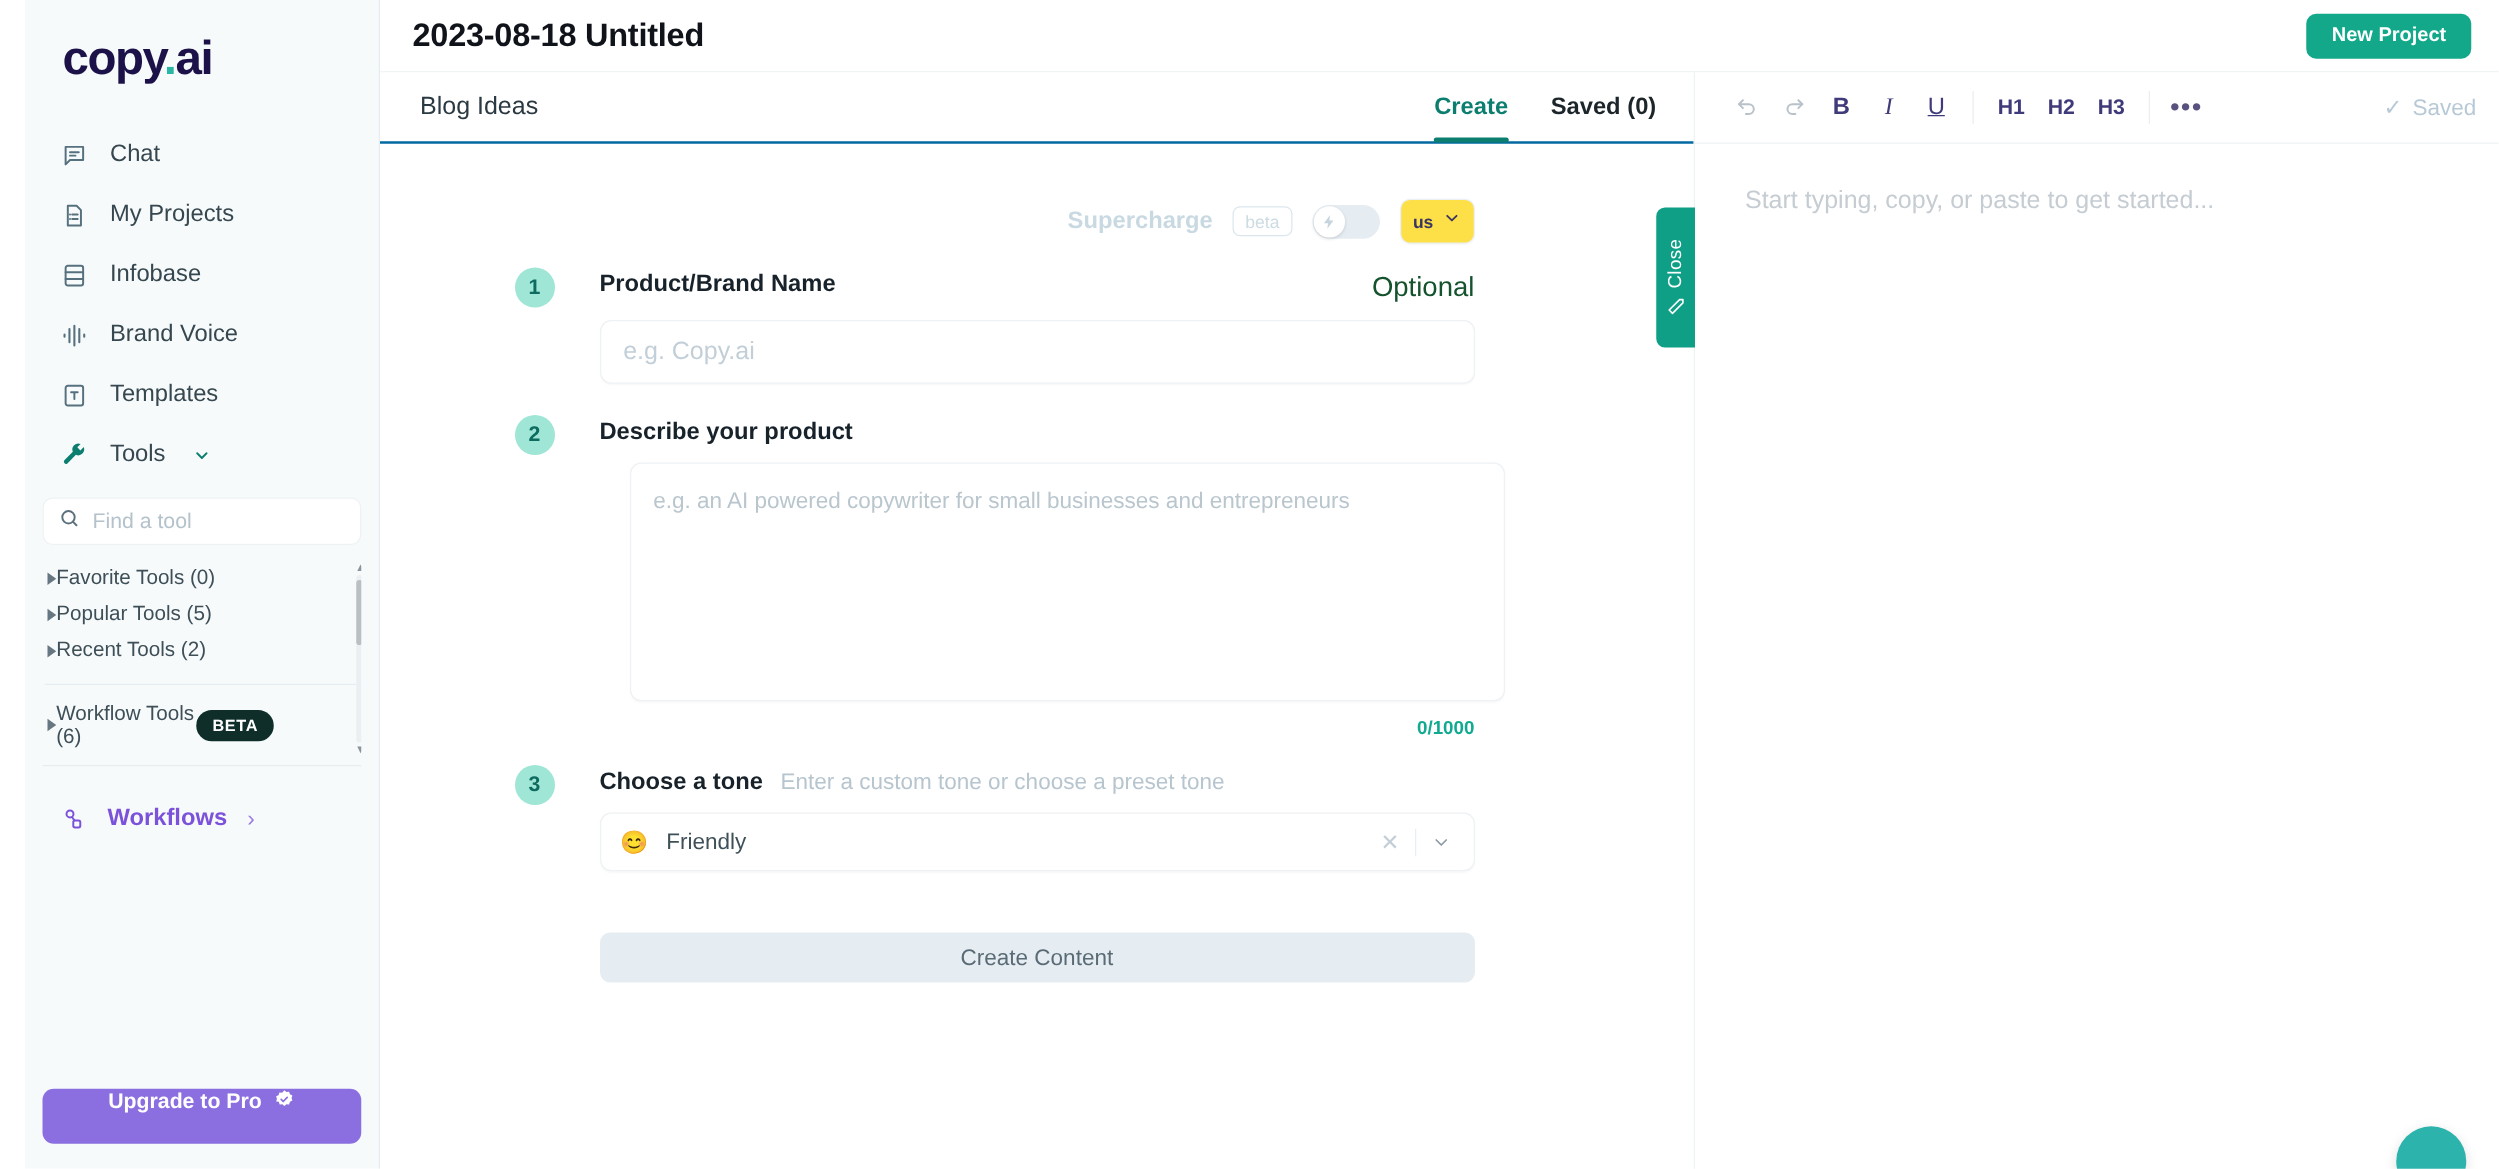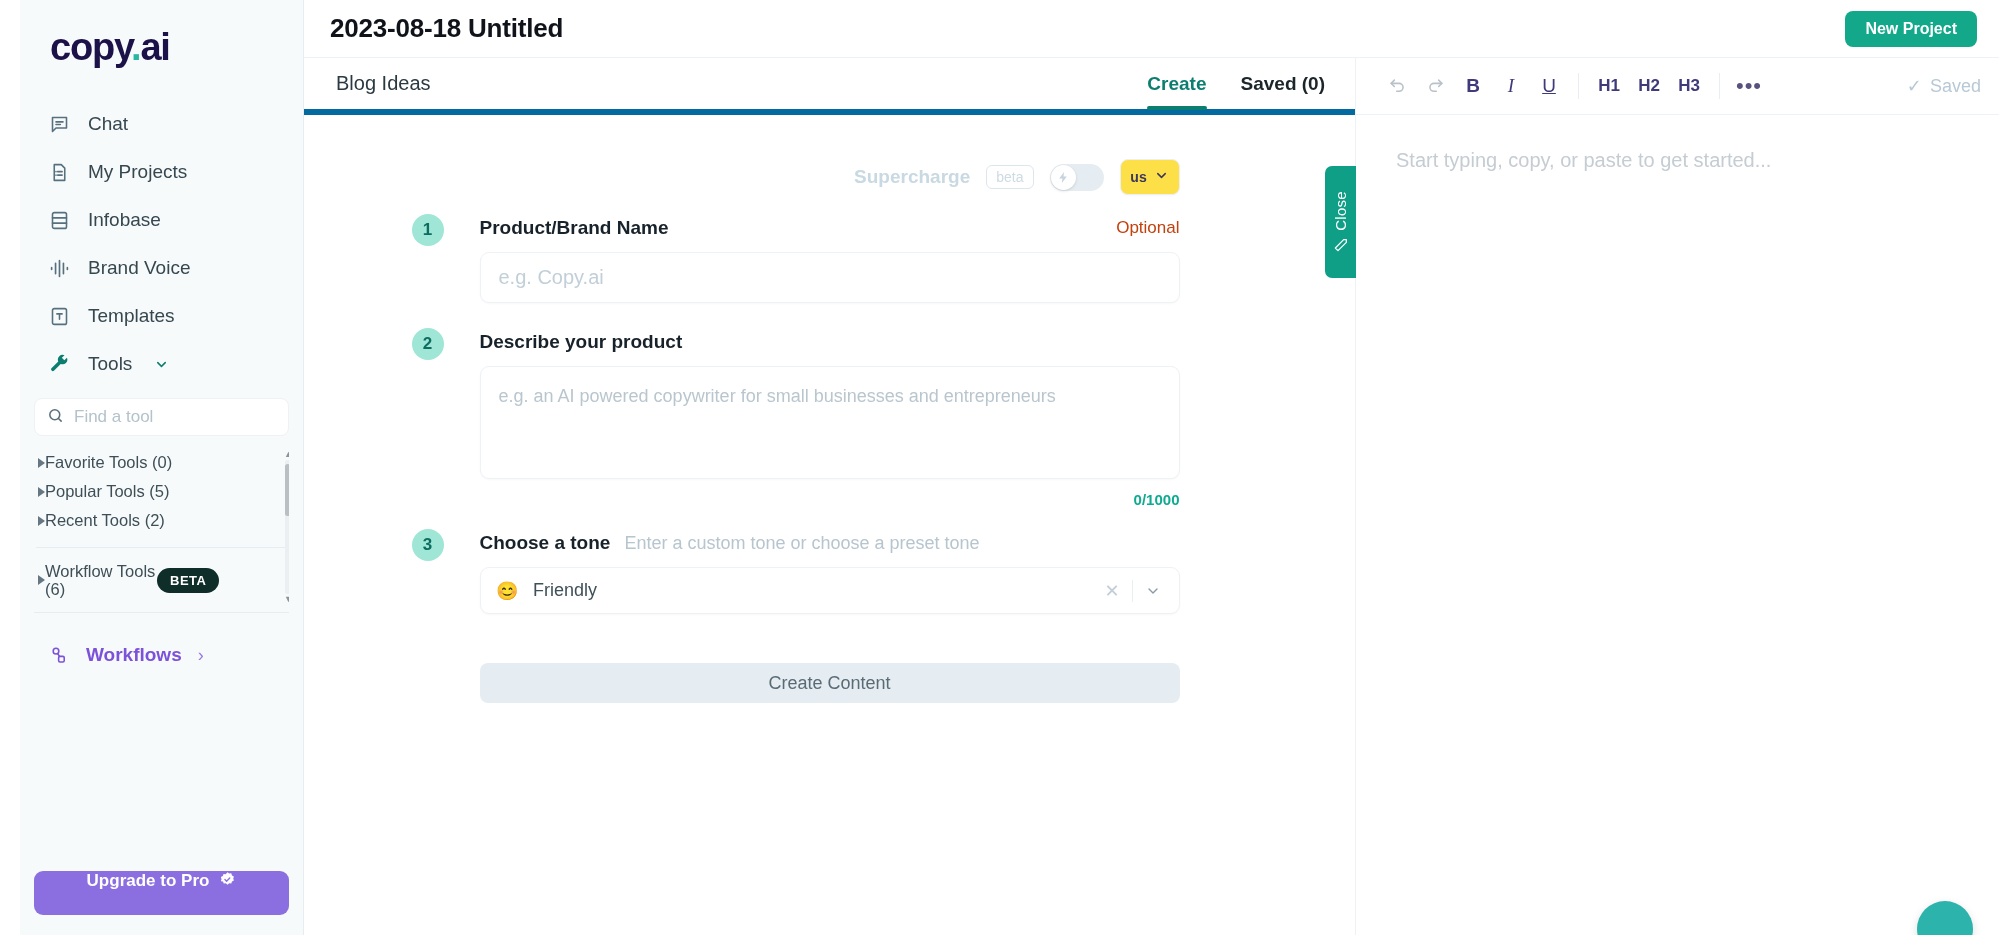--- a/index.html
+++ b/index.html
@@ -105,21 +105,21 @@
     font-size: 16px; font-weight: 600; cursor: pointer;
     font-family: "Liberation Sans", sans-serif;
   }
 
   .body-row { flex: 1; display: flex; min-height: 0; position: relative; }
 
   
   .left-pane { width: 1051px; flex: 0 0 1051px; display: flex; flex-direction: column; background: #fff; }
   .lp-head {
     height: 57px; flex: 0 0 57px; display: flex; align-items: center;
-    padding: 0 30px 0 32px; border-bottom: 6px solid #0369a1; position: relative;
+    padding: 0 30px 0 32px; border-bottom: 2px solid #0369a1; position: relative;
   }
   .lp-title { font-size: 20px; color: #2b3a42; }
   .tabs { margin-left: auto; display: flex; gap: 34px; align-items: center; height: 100%; }
   .tab {
     font-size: 19px; font-weight: 700; color: #1c2529; cursor: pointer;
     height: 100%; display: flex; align-items: center; position: relative;
   }
   .tab.active { color: #0c7e70; }
   .tab.active::after {
     content: ''; position: absolute; left: 0; right: 0; bottom: -1px;
@@ -150,39 +150,40 @@
   .lang-txt { font-size: 14px; font-weight: 700; color: #3b3660; }
 
   .field { position: relative; margin-bottom: 12px; }
   .step-badge {
     position: absolute; left: -68px; top: -3px;
     width: 32px; height: 32px; border-radius: 50%;
     background: #9fe6d6; color: #0d6b60;
     display: flex; align-items: center; justify-content: center;
     font-size: 17px; font-weight: 700;
   }
-  .field-head { display: flex; align-items: center; gap: 14px; margin-bottom: 13px; }
+  .field-head { display: flex; align-items: flex-start; gap: 14px; margin-bottom: 13px; }
   .field-label { font-size: 19px; font-weight: 700; color: #18222a; }
   .field-hint { font-size: 18px; color: #b7c5cf; }
-  .field-opt { margin-left: auto; font-size: 17px; color: #c2410c; }
+  .field-opt { margin-left: auto; font-size: 22px; color: #14532d; }
 
   .txt-input {
     width: 100%; height: 51px; border: 1px solid #eef2f5; border-radius: 9px;
     background: #fff; padding: 12px 18px; font-size: 20px; color: #2b3a42;
     outline: 0; font-family: "Liberation Sans", sans-serif;
     box-shadow: 0 1px 2px rgba(16,24,40,.03);
   }
   .txt-input::placeholder { color: #c2cfd8; }
 
   .txt-area {
-    width: 100%; height: 113px; border: 1px solid #eef2f5; border-radius: 9px;
+    width: 100%; height: 191px; border: 1px solid #eef2f5; border-radius: 9px;
     background: #fff; padding: 16px 18px; font-size: 18px; color: #2b3a42;
     outline: 0; resize: none; line-height: 1.45;
     font-family: "Liberation Sans", sans-serif;
     box-shadow: 0 1px 2px rgba(16,24,40,.03);
+    margin-left: 24px;
   }
   .txt-area::placeholder { color: #b9c6ce; }
   .counter { text-align: right; font-size: 15px; font-weight: 700; color: #0faa90; margin-top: 8px; }
 
   .tone-select {
     width: 100%; height: 47px; border: 1px solid #eef2f5; border-radius: 9px;
     background: #fff; display: flex; align-items: center; padding: 0 6px 0 16px;
     box-shadow: 0 1px 2px rgba(16,24,40,.03); cursor: pointer;
   }
   .tone-emoji { font-size: 18px; margin-right: 14px; }

